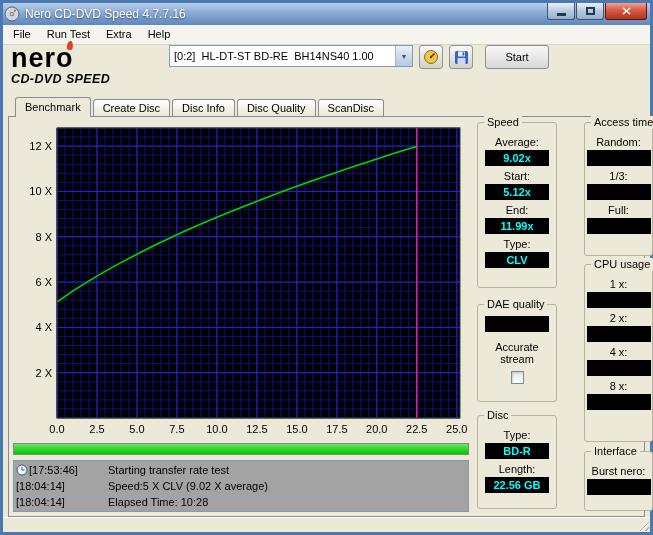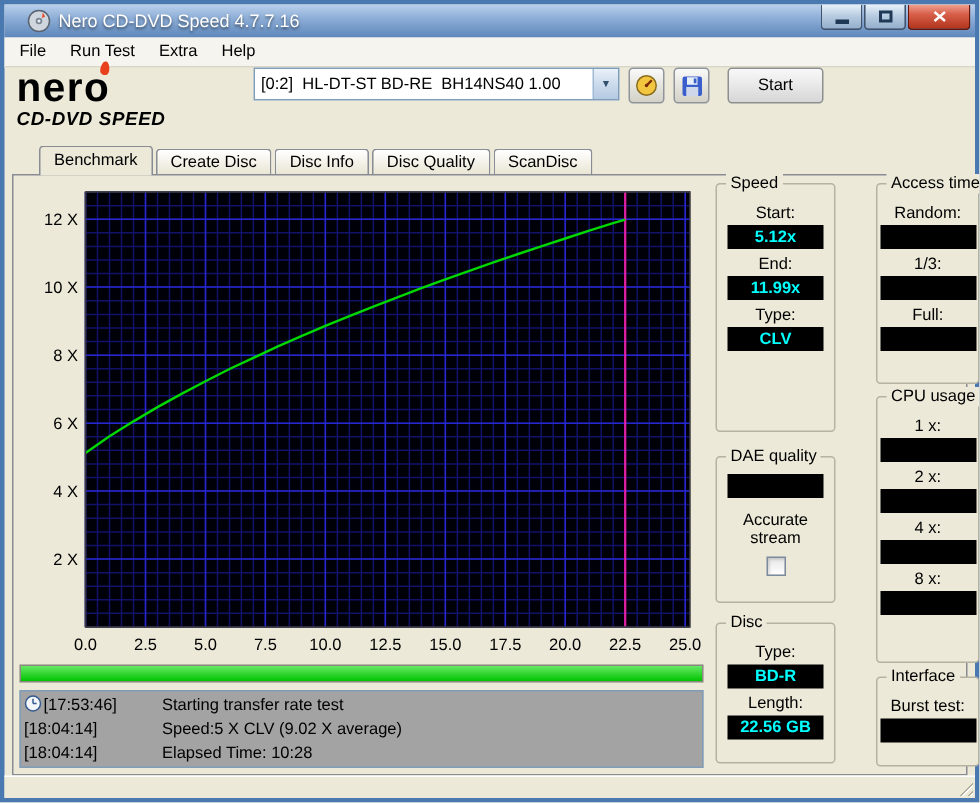--- a/index.html
+++ b/index.html
@@ -4,21 +4,21 @@
 <style>
   * { margin:0; padding:0; box-sizing:border-box; }
   html,body { width:653px; height:535px; overflow:hidden; }
   body { font-family:"Liberation Sans", sans-serif; font-size:11px; color:#000; background:#fff; }
 
   .window { width:653px; height:535px; border:3px solid #4a78b0; background:#ece9d8;
             display:flex; flex-direction:column; }
 
   
   .titlebar { height:22px; background:linear-gradient(#b9d0ec, #8aabd5 45%, #5d87bb);
-              display:flex; align-items:center; padding:0 3px 0 15px; gap:5px; }
+              display:flex; align-items:center; padding:0 3px 0 1px; gap:5px; }
   .app-icon { width:16px; height:16px; display:inline-flex; }
   .title-text { flex:1; color:#fff; font-size:12px; text-shadow:0 1px 2px rgba(0,0,0,.55); white-space:nowrap; }
   .win-controls { display:flex; gap:1px; align-self:flex-start; }
   .wbtn { width:28px; height:17px; border:1px solid #40536b; border-top:none; border-radius:0 0 3px 3px;
           background:linear-gradient(#eaf2fb,#b9cde2 45%,#94afcc);
           display:flex; align-items:center; justify-content:center; cursor:default; }
   .wbtn.close { width:42px; background:linear-gradient(#f0a292,#d8604a 40%,#b2341c); border-color:#641507; }
   .glyph-min { width:9px; height:3px; background:#1f3855; margin-top:7px; }
   .glyph-max { width:9px; height:8px; border:2px solid #1f3855; background:transparent; }
 
@@ -42,21 +42,21 @@
 
   .tool-btn { width:24px; height:24px; margin-left:6px; border:1px solid #90959c; border-radius:3px;
               background:linear-gradient(#fafafa,#e7e6e0 45%,#d3d1c7);
               display:flex; align-items:center; justify-content:center; padding:0; }
   .push-btn { width:64px; height:24px; border:1px solid #8e8f8f; border-radius:3px; font-size:11px;
               font-family:inherit; background:linear-gradient(#f8f8f8,#eaeaea 45%,#d6d6d6); }
   .push-btn.start { margin-left:12px; }
   .push-btn.exit  { margin-left:12px; }
 
   
-  .tabs { height:19px; display:flex; align-items:flex-end; padding-left:23px; position:relative; z-index:2; }
+  .tabs { height:19px; display:flex; align-items:flex-end; padding-left:12px; position:relative; z-index:2; }
   .tab { height:17px; line-height:16px; padding:0 9px; margin-right:2px;
          border:1px solid #898c95; border-bottom:none; border-radius:3px 3px 0 0;
          background:linear-gradient(#ffffff,#e9e6d4); }
   .tab.active { height:20px; line-height:19px; margin-bottom:-1px; background:#ece9d8; z-index:3; }
 
   .tabpage { flex:1; margin:0 5px 0 5px; border:1px solid #898c95; background:#ece9d8;
              display:flex; padding:5px 4px 4px; }
 
   
   .main-left { width:458px; display:flex; flex-direction:column; }
@@ -315,20 +315,24 @@
         </div>
       </div>
     </div>
 
     <div class="main-right">
 
       <div class="pcol pcol1">
         <div class="group" id="g-speed">
           <span class="gtitle">Speed</span>
           <div class="fld">
+              <div class="flbl">Average:</div>
+              <div class="fval">9.02x</div>
+            </div>
+          <div class="fld">
               <div class="flbl">Start:</div>
               <div class="fval">5.12x</div>
             </div>
           <div class="fld">
               <div class="flbl">End:</div>
               <div class="fval">11.99x</div>
             </div>
           <div class="fld">
               <div class="flbl">Type:</div>
               <div class="fval">CLV</div>
@@ -390,21 +394,21 @@
             </div>
           <div class="fld">
               <div class="flbl">8 x:</div>
               <div class="fval"></div>
             </div>
         </div>
 
         <div class="group" id="g-iface">
           <span class="gtitle">Interface</span>
           <div class="fld">
-              <div class="flbl">Burst test:</div>
+              <div class="flbl">Burst nero:</div>
               <div class="fval"></div>
             </div>
         </div>
       </div>
 
     </div>
   </div>
 
   <div class="statusbar">
     <div class="grip"></div>

